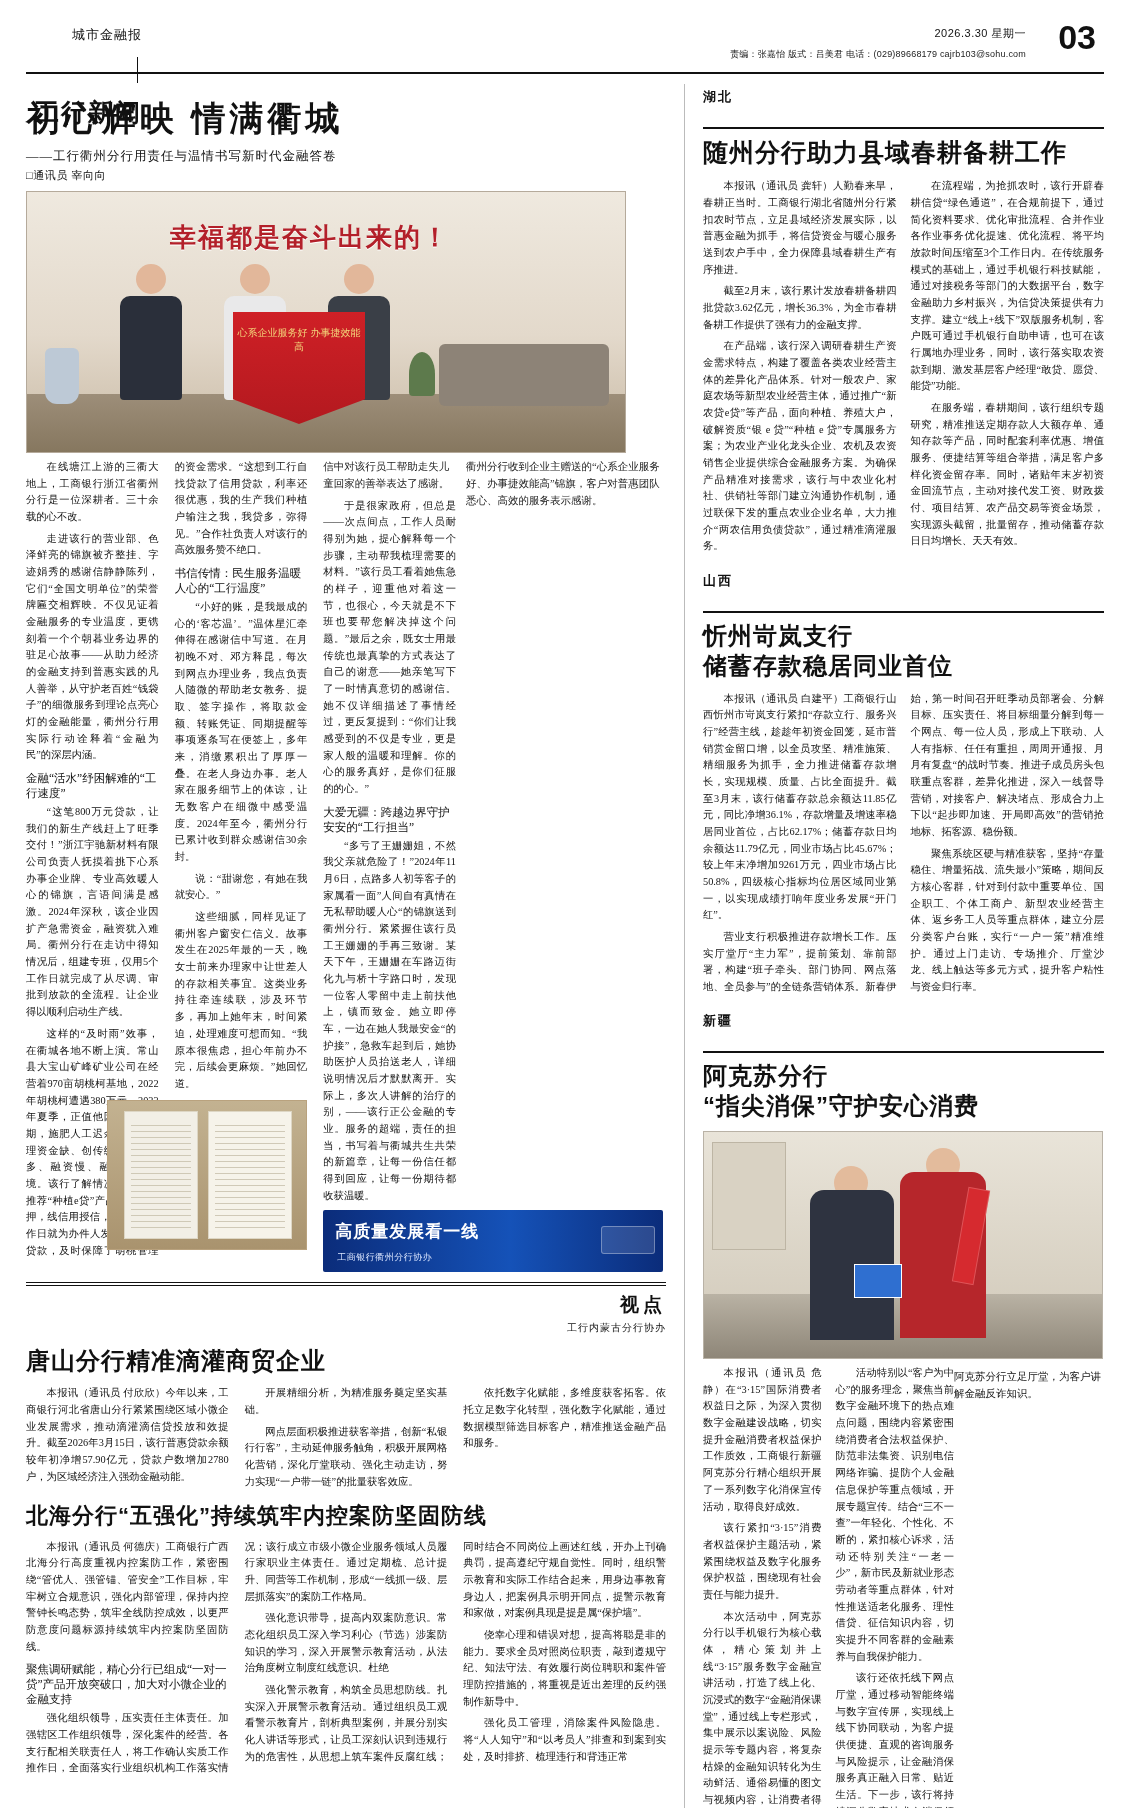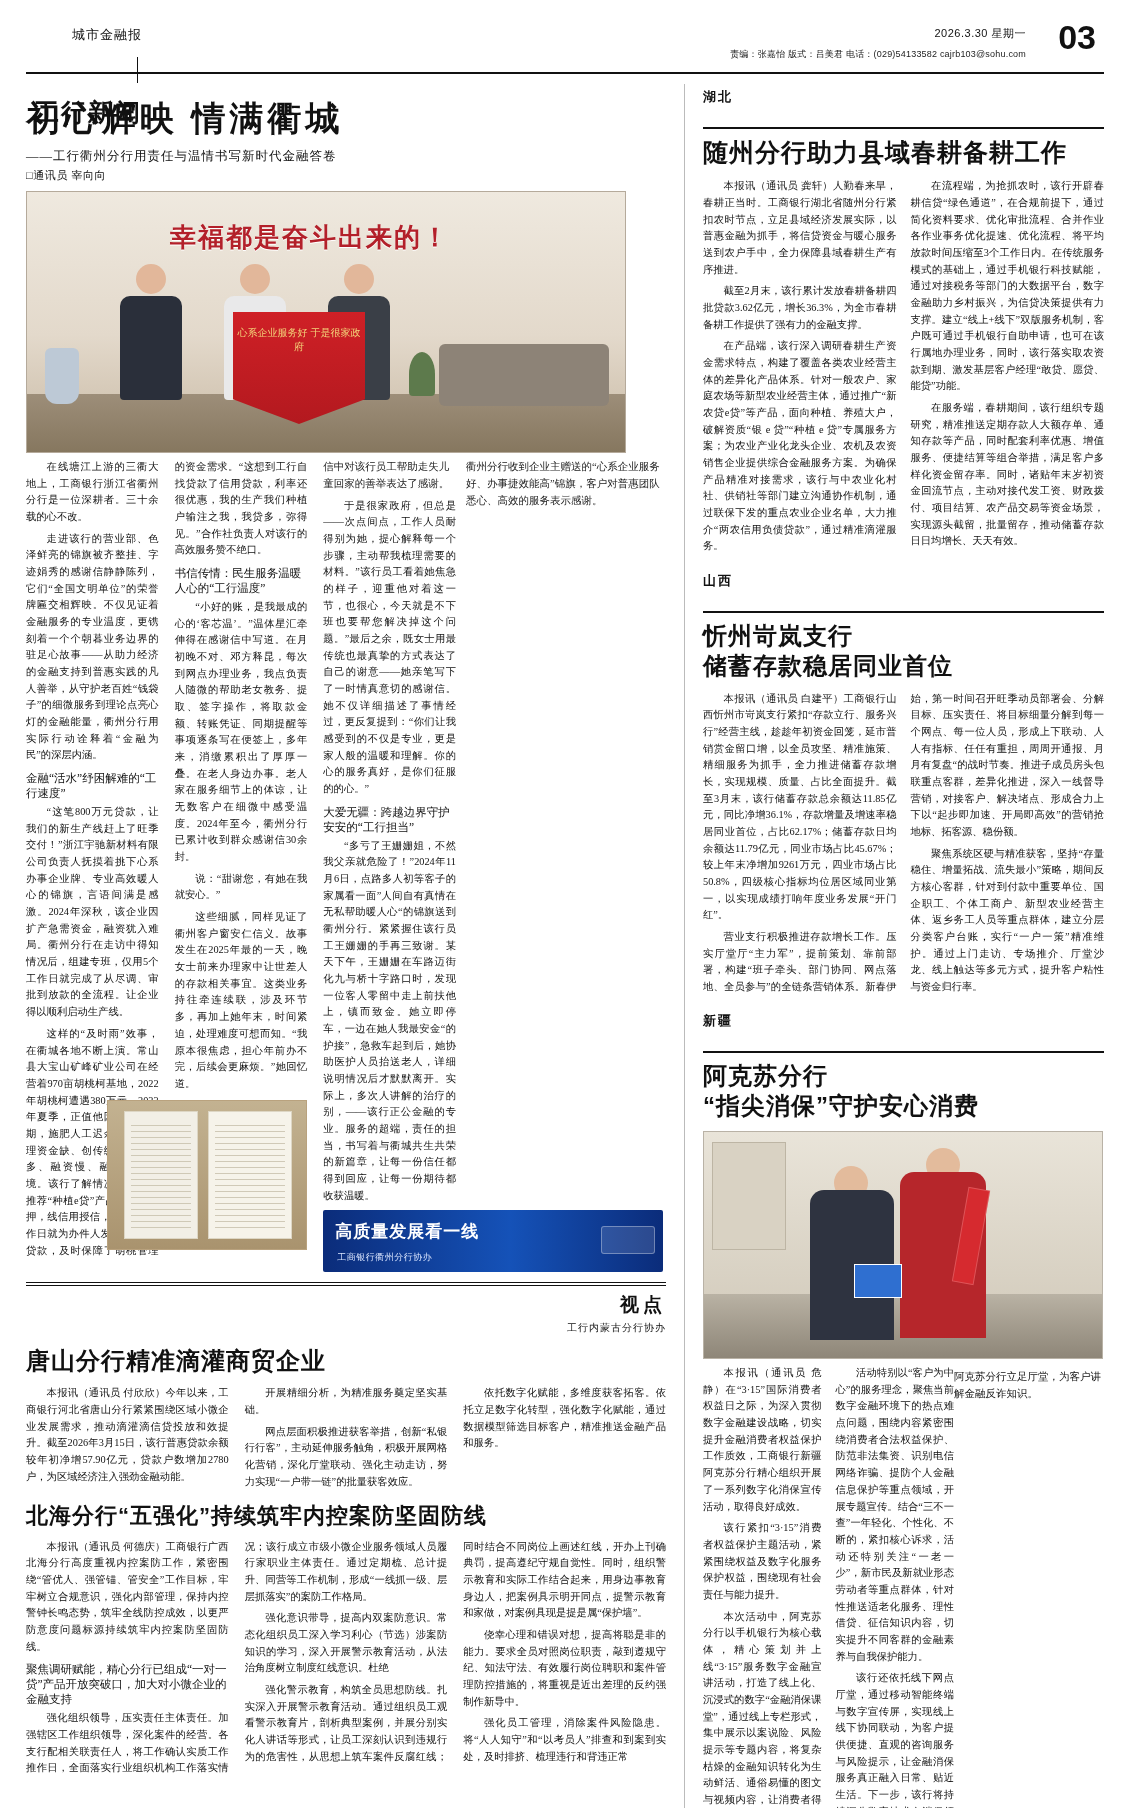--- a/index.html
+++ b/index.html
@@ -131,21 +131,21 @@
 <div class="page">
 
   <div class="masthead">
     <div class="mh-left">
       <span class="mh-paper">城市金融报</span>
       <span class="mh-div"></span>
       <span class="mh-section">工行新闻</span>
     </div>
     <div class="mh-date">2026.3.30  星期一</div>
     <div class="mh-pageno">03</div>
-    <div class="mh-credits">责编：张嘉怡  版式：吕美君  电话：(029)54133582   cajrb103@sohu.com</div>
+    <div class="mh-credits">责编：张嘉怡  版式：吕美君  电话：(029)89668179   cajrb103@sohu.com</div>
   </div>
 
   <div class="body-wrap">
 
     <div class="col-left">
 
       <h1 class="headline">初心辉映  情满衢城</h1>
       <div class="subhead">——工行衢州分行用责任与温情书写新时代金融答卷</div>
       <div class="byline">□通讯员  宰向向</div>
 
@@ -164,21 +164,21 @@
           <div class="ph-p">
               <div class="ph-head"></div>
               <div class="ph-body b2"></div>
             </div>
           <div class="ph-p">
               <div class="ph-head"></div>
               <div class="ph-body b3"></div>
             </div>
         </div>
         <div class="ph-flag">心系企业服务好
-于是很家政府</div>
+办事捷效能高</div>
       </div>
 
       <div class="photo-cap" style="width:200px;float:right;margin-left:10px;">衢州分行收到企业主赠送的“心系企业服务好、办事捷效能高”锦旗，客户对普惠团队悉心、高效的服务表示感谢。</div>
 
       <div class="cols3">
         <p class="t lead">在线塘江上游的三衢大地上，工商银行浙江省衢州分行是一位深耕者。三十余载的心不改。</p>
         <p class="t">走进该行的营业部、色泽鲜亮的锦旗被齐整挂、字迹娟秀的感谢信静静陈列，它们“全国文明单位”的荣誉牌匾交相辉映。不仅见证着金融服务的专业温度，更镌刻着一个个朝暮业务边界的驻足心故事——从助力经济的金融支持到普惠实践的凡人善举，从守护老百姓“钱袋子”的细微服务到理论点亮心灯的金融能量，衢州分行用实际行动诠释着“金融为民”的深层内涵。</p>
         <span class="sub-t">金融“活水”纾困解难的“工行速度”</span>
         <p class="t">“这笔800万元贷款，让我们的新生产线赶上了旺季交付！”浙江宇驰新材料有限公司负责人抚摸着挑下心系办事企业牌、专业高效暖人心的锦旗，言语间满是感激。2024年深秋，该企业因扩产急需资金，融资犹入难局。衢州分行在走访中得知情况后，组建专班，仅用5个工作日就完成了从尽调、审批到放款的全流程。让企业得以顺利启动生产线。</p>
         <p class="t">这样的“及时雨”效事，在衢城各地不断上演。常山县大宝山矿峰矿业公司在经营着970亩胡桃柯基地，2022年胡桃柯遭遇380万元，2023年夏季，正值他因报果种植期，施肥人工迟余等田间管理资金缺、创传统贷款周期多、融资慢、融资额人困境。该行了解情况后，迅速推荐“种植e贷”产品，无需抵押，线信用授信，仅用2个工作日就为办件人发放150万元贷款，及时保障了胡桃管理的资金需求。“这想到工行自找贷款了信用贷款，利率还很优惠，我的生产我们种植户输注之我，我贷多，弥得见。”合作社负责人对该行的高效服务赞不绝口。</p>

